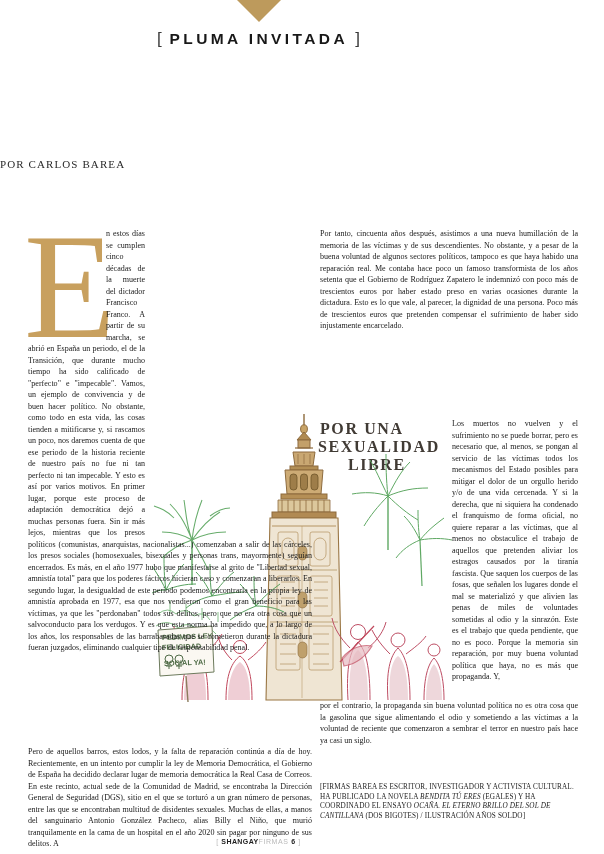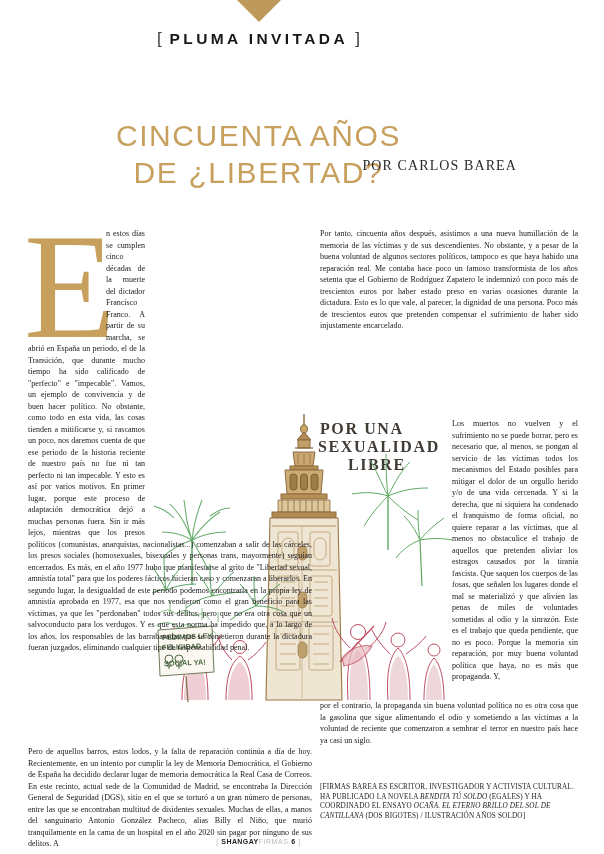--- a/index.html
+++ b/index.html
@@ -59,23 +59,23 @@
     font-size: 30px;
     line-height: 1.22;
     letter-spacing: 1.6px;
   }
   .headline .l2 { display: block; }
 
   
   .byline {
     position: absolute;
     top: 158px; left: 0; right: 0;
-    text-align: right;
+    text-align: left;
     font-family: "Liberation Serif", serif;
-    font-size: 14px;
+    font-size: 11px;
     letter-spacing: 1.1px;
     color: #2a2a2a;
   }
 
   
   .col {
     position: absolute;
     font-size: 8.05px;
     line-height: 11.5px;
     text-align: justify;
@@ -184,24 +184,20 @@
 <div class="page">
 
   <div class="ornament"></div>
 
   <div class="kicker">
     <span class="brk">[</span>
     <span>PLUMA INVITADA</span>
     <span class="brk">]</span>
   </div>
 
-  <h1 class="headline">
-    <span>CINCUENTA AÑOS</span>
-    <span class="l2">DE ¿LIBERTAD?</span>
-  </h1>
 
   <div class="byline">POR CARLOS BAREA</div>
 
   <div class="dropcap">E</div>
 
   <div class="illo">
     <svg viewBox="0 0 305 305" xmlns="http://www.w3.org/2000/svg">
       <defs>
         <filter id="rough">
             <feTurbulence type="fractalNoise" baseFrequency="0.9" numOctaves="2" result="n"></feTurbulence>
@@ -377,21 +373,21 @@
   </div>
 
   <div class="col col-right-narrow">
     <p>Los muertos no vuelven y el sufrimiento no se puede borrar, pero es necesario que, al menos, se pongan al servicio de las víctimas todos los mecanismos del Estado posibles para mitigar el dolor de un orgullo herido y/o de una vida cercenada. Y si la derecha, que ni siquiera ha condenado el franquismo de forma oficial, no quiere reparar a las víctimas, que al menos no obstaculice el trabajo de aquellos que pretenden aliviar los estragos causados por la tiranía fascista. Que saquen los cuerpos de las fosas, que señalen los lugares donde el mal se materializó y que alivien las penas de miles de voluntades sometidas al odio y la sinrazón. Este es el trabajo que queda pendiente, que no es poco. Porque la memoria sin reparación, por muy buena voluntad política que haya, no es más que propaganda. Y,</p>
   </div>
 
   <div class="col col-right-bottom">
     <p>por el contrario, la propaganda sin buena voluntad política no es otra cosa que la gasolina que sigue alimentando el odio y sometiendo a las víctimas a la voluntad de reciente que comenzaron a sembrar el terror en nuestro país hace ya casi un siglo.</p>
   </div>
 
-  <div class="bio"><span>[FIRMAS BAREA ES ESCRITOR, INVESTIGADOR Y ACTIVISTA CULTURAL. HA PUBLICADO LA NOVELA </span><i>BENDITA TÚ SOLDO</i><span> (EGALES) Y HA COORDINADO EL ENSAYO </span><i>OCAÑA. EL ETERNO BRILLO DEL SOL DE CANTILLANA</i><span> (DOS BIGOTES) / ILUSTRACIÓN AÑOS SOLDO]</span></div>
+  <div class="bio"><span>[FIRMAS BAREA ES ESCRITOR, INVESTIGADOR Y ACTIVISTA CULTURAL. HA PUBLICADO LA NOVELA </span><i>BENDITA TÚ ERES</i><span> (EGALES) Y HA COORDINADO EL ENSAYO </span><i>OCAÑA. EL ETERNO BRILLO DEL SOL DE CANTILLANA</i><span> (DOS BIGOTES) / ILUSTRACIÓN AÑOS SOLDO]</span></div>
 
   <div class="footer">
     <span>[</span>
     <b>SHANGAY</b><span>FIRMAS</span>
     <span class="num">6</span>
     <span>]</span>
   </div>
 
 </div>
 

